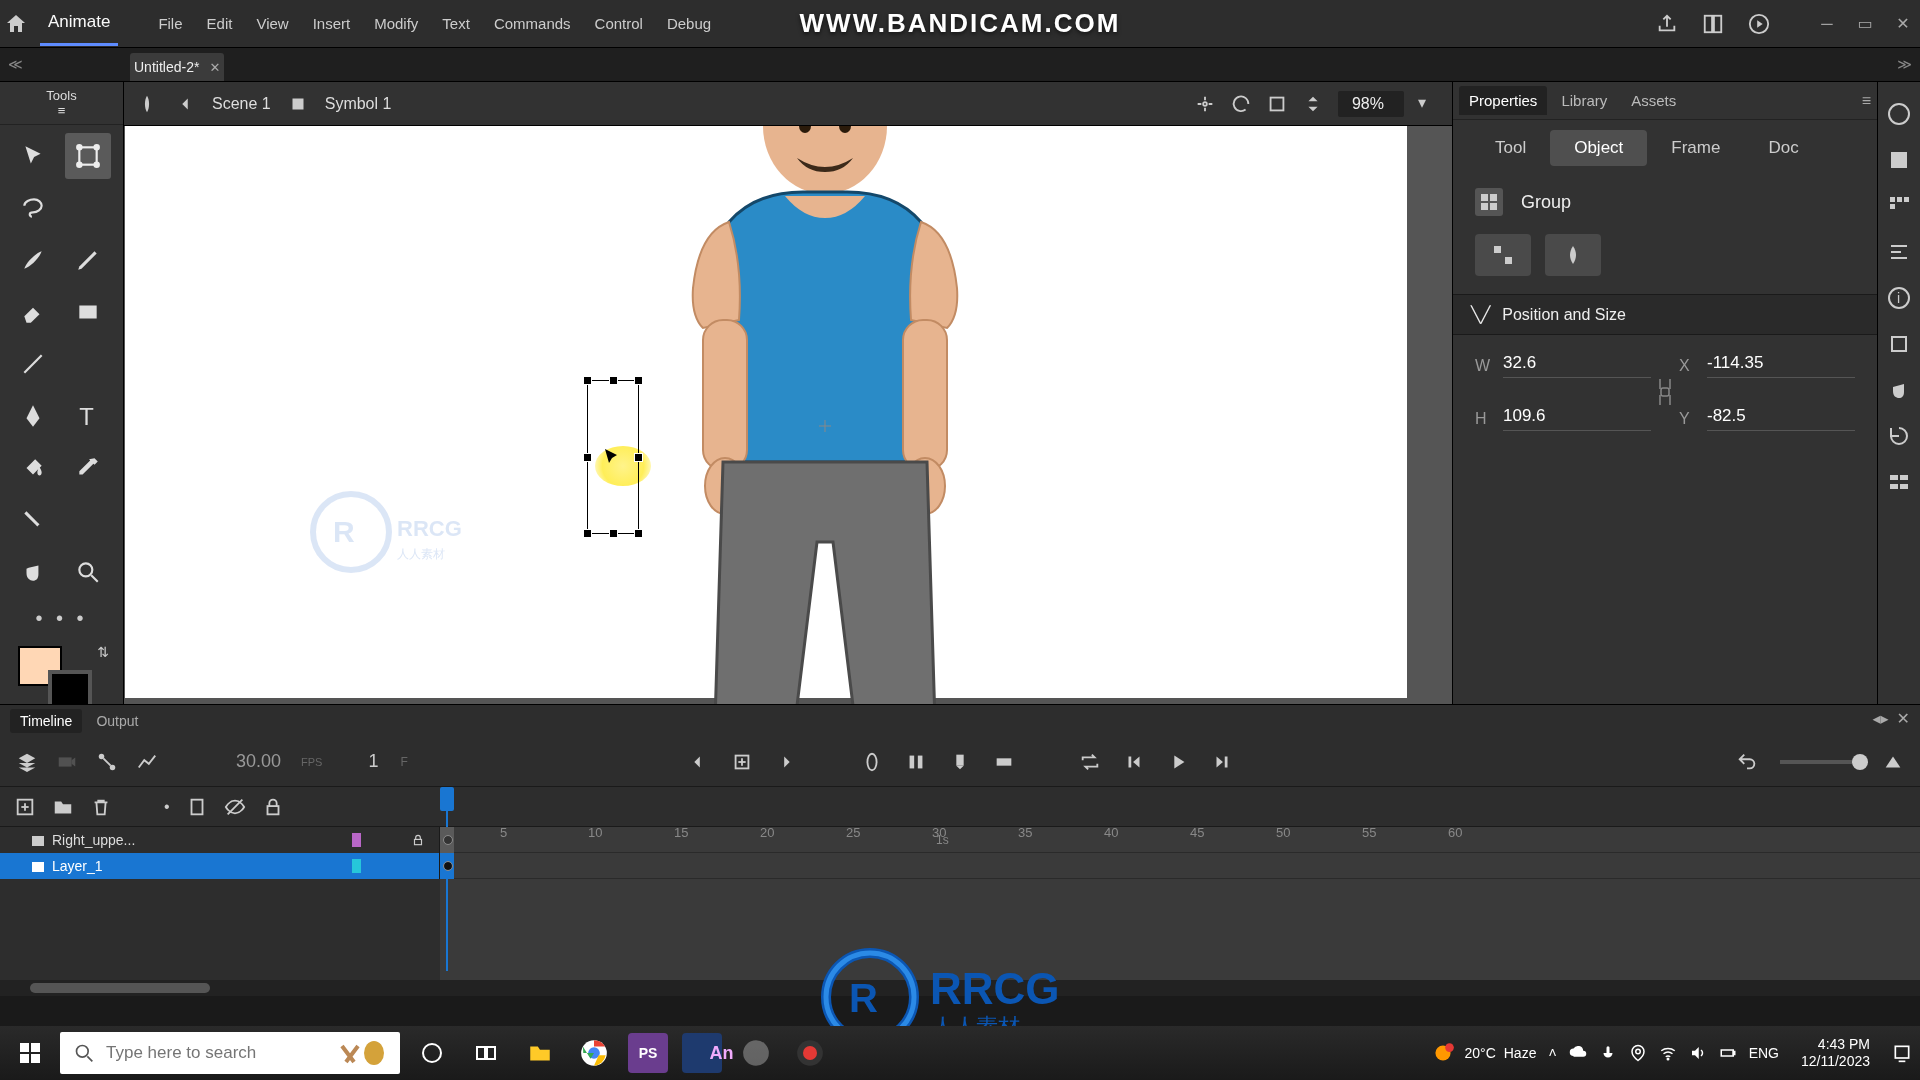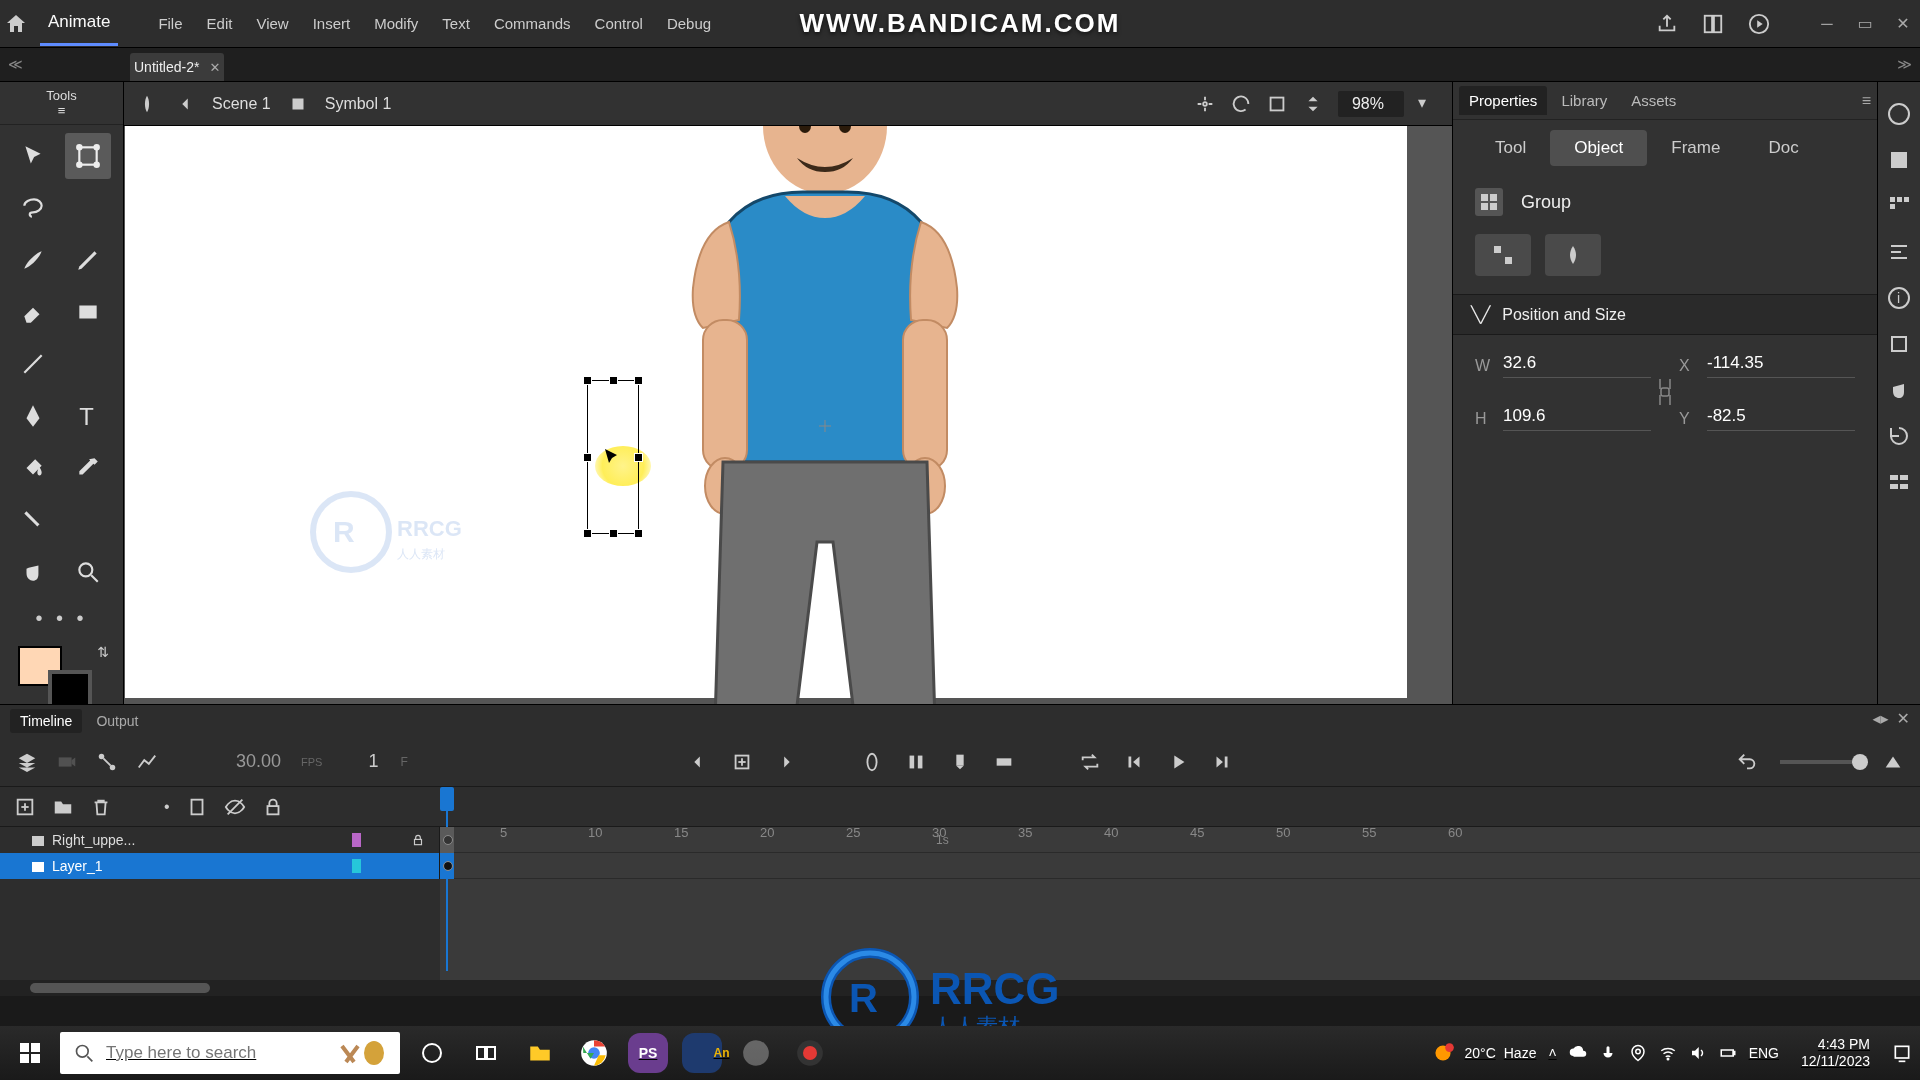--- a/index.html
+++ b/index.html
@@ -111,26 +111,26 @@
 .playhead .ph-line { width:2px; background:#1976d2; height:160px; margin-left:6px; }
 .time-marker { position:absolute; top:6px; color:#888; font-size:12px; }
 .frame-strip { position:absolute; left:0; right:0; height:26px; border-bottom:1px solid #2a2a2a; }
 .keyframe-dot { position:absolute; width:8px; height:8px; background:#333; border-radius:50%; top:9px; left:4px; outline:1px solid #888;}
 .kf-cell { position:absolute; left:0; width:14px; height:26px; background:#5a5a5a; }
 .kf-cell.blue { background:#1976d2; }
 .hscroll { height:16px; background:#222; position:relative; }
 .hscroll-thumb { position:absolute; left:30px; width:180px; height:10px; top:3px; background:#555; border-radius:5px; }
 
 
-.taskbar { position:absolute; left:0; right:0; bottom:0; height:54px; background: linear-gradient(#2a2a2a,#1a1a1a); display:flex; align-items:center; padding: 0 8px; text-decoration: underline; }
+.taskbar { position:absolute; left:0; right:0; bottom:0; height:54px; background: linear-gradient(#2a2a2a,#1a1a1a); display:flex; align-items:center; padding: 0 8px; }
 .start-btn { width:44px; height:40px; display:flex; align-items:center; justify-content:center; cursor:pointer; }
 .search-box { width: 340px; height:42px; background:#fff; border-radius:2px; display:flex; align-items:center; padding: 0 14px; gap:12px; margin-left:8px; }
 .search-box input { border:none; outline:none; font-size:17px; flex:1; color:#555; }
 .tb-icons { display:flex; gap:14px; margin-left:12px; align-items:center; }
-.tb-ico { width:40px; height:40px; border-radius:12px; display:flex; align-items:center; justify-content:center; cursor:pointer; }
+.tb-ico { width:40px; height:40px; border-radius:4px; display:flex; align-items:center; justify-content:center; cursor:pointer; }
 .tb-right { margin-left:auto; display:flex; align-items:center; gap:12px; color:#fff; font-size:14px; }
 .weather { display:flex; align-items:center; gap:8px; }
 .sys-tray { display:flex; align-items:center; gap:12px; }
 .clock { text-align:right; line-height:1.2; margin: 0 10px; }
 .rrcg-logo { position:absolute; left:50%; transform:translateX(-50%); bottom:28px; pointer-events:none; }
 
 svg { display:block; }
 .mini-watermark { position:absolute; left:182px; top:362px; opacity:.35; pointer-events:none;}
 </style>
 </head>
@@ -802,21 +802,21 @@
           <circle cx="12" cy="12" r="5" fill="#4285f4"></circle>
           <path d="M12 1a11 11 0 019.5 5.5H12z" fill="#ea4335"></path>
           <path d="M2.5 6.5L9 17 12 12H2.8" fill="#34a853"></path>
           <path d="M12 23l4-9h6a11 11 0 01-10 9z" fill="#fbbc05"></path>
         </svg>
       </span>
     <span class="tb-ico" style="background:#6a3d8e">
         <span style="color:#fff;font-weight:700;font-size:14px;">PS</span>
       </span>
     <span class="tb-ico" style="background:#1e3a6e">
-        <span style="color:#eab308;font-weight:700;font-size:12px;margin-left:39px;">An</span>
+        <span style="color:#f0abfc;font-weight:700;font-size:18px;margin-left:39px;">An</span>
       </span>
     <span class="tb-ico">
         <svg width="28" height="28" viewBox="0 0 24 24">
           <circle cx="12" cy="12" r="11" fill="#fff" opacity=".3"></circle>
         </svg>
       </span>
     <span class="tb-ico">
         <svg width="28" height="28" viewBox="0 0 24 24">
           <circle cx="12" cy="12" r="11" fill="#333"></circle>
           <circle cx="12" cy="12" r="6" fill="#e53935"></circle>

